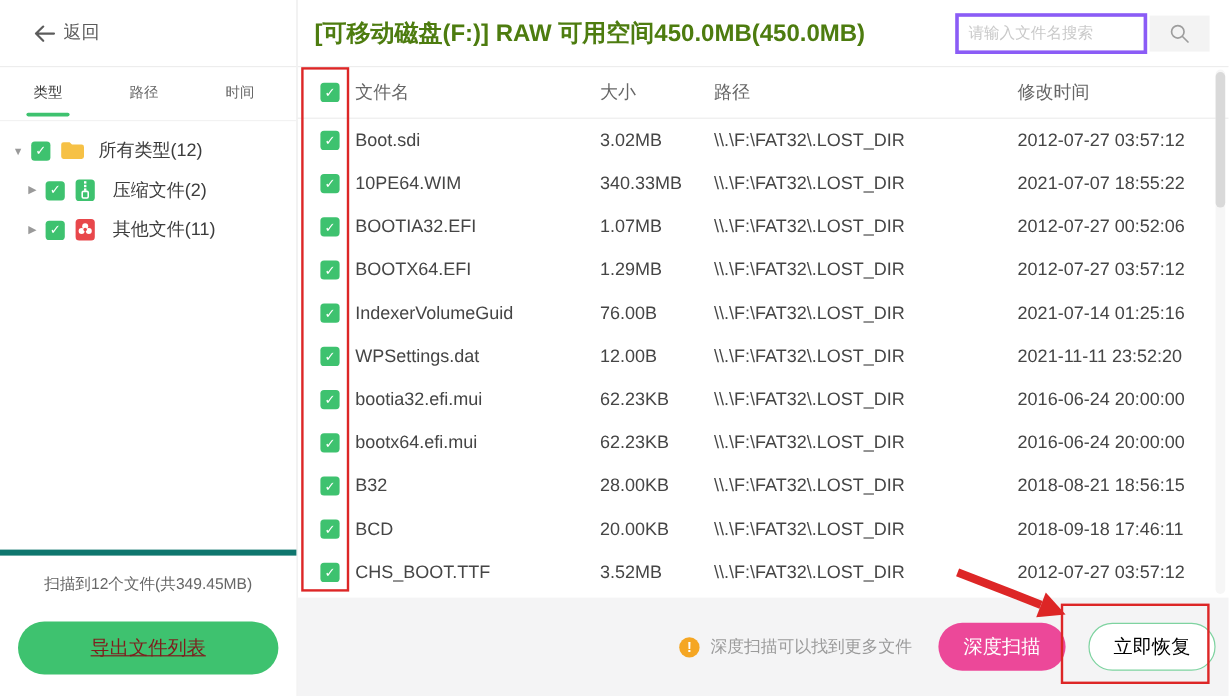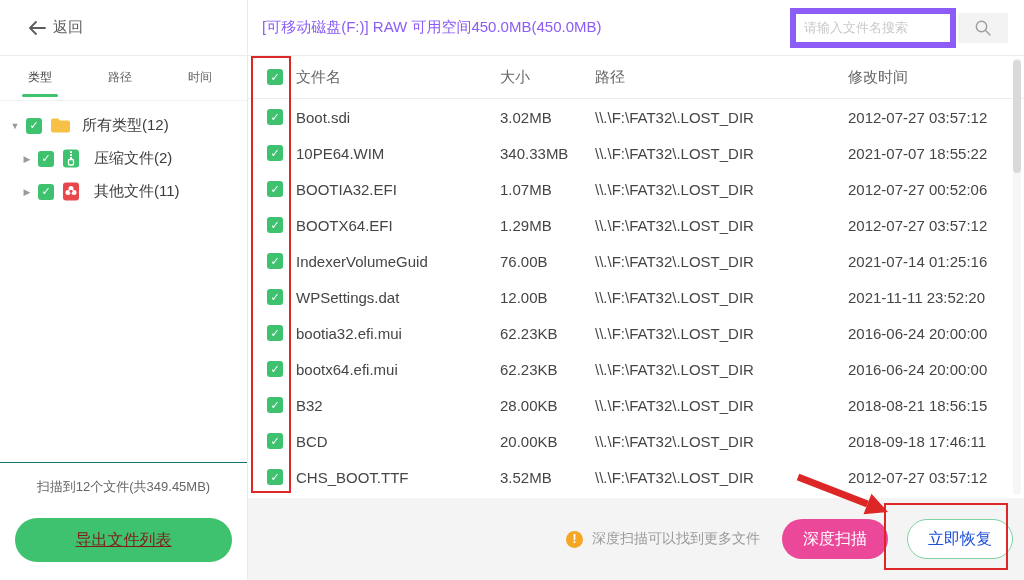--- a/index.html
+++ b/index.html
@@ -14,51 +14,51 @@
   .tab.active{color:#3a3a3a;}
   .tab.active::after{content:"";position:absolute;left:22px;right:22px;bottom:3px;height:3px;background:#3ec26f;border-radius:2px;}
   .tree{padding-top:8px;}
   .tree-item{display:flex;align-items:center;height:33px;font-size:15px;color:#3c3c3c;cursor:pointer;}
   .tree-item.lvl0{padding-left:8px;}
   .tree-item.lvl1{padding-left:20px;}
   .tri{width:14px;font-size:9px;color:#9a9a9a;text-align:center;flex:0 0 14px;}
   .cbx{width:16px;height:16px;background:#3ec26f;border-radius:3px;color:#fff;font-size:11px;font-weight:bold;
        display:inline-flex;align-items:center;justify-content:center;margin:0 8px 0 4px;flex:0 0 16px;}
   .ticon{width:22px;height:20px;margin-right:10px;flex:0 0 22px;display:flex;align-items:center;}
-  .side-bottom{position:absolute;left:0;right:0;bottom:0;height:117px;border-top:1px solid #0f766e;background:#fff;text-align:center;}
+  .side-bottom{position:absolute;left:0;right:0;bottom:0;height:117px;border-top:5px solid #0f766e;background:#fff;text-align:center;}
   .summary{margin-top:15px;font-size:13px;color:#666;}
   .export-btn{margin-top:22px;width:217px;height:44px;border:none;border-radius:22px;background:#3ec26f;
        color:#7f1d1d;font-size:16px;cursor:pointer;font-family:inherit;text-decoration:underline;}
   
   .main{position:absolute;left:248px;top:0;width:776px;height:580px;}
   .titlebar{height:55px;border-bottom:1px solid #ededed;display:flex;align-items:center;}
-  .win-title{padding-left:14px;font-size:15px;color:#8b5cf6;}
+  .win-title{padding-left:14px;font-size:20px;color:#4d7c0f;font-weight:bold;}
   .search-wrap{margin-left:auto;margin-right:16px;display:flex;align-items:center;}
-  .search-input{width:138px;height:28px;border:6px solid #8b5cf6;padding:0 8px;font-size:13px;color:#555;outline:none;font-family:inherit;}
+  .search-input{width:138px;height:28px;border:3px solid #8b5cf6;padding:0 8px;font-size:13px;color:#555;outline:none;font-family:inherit;}
   .search-input::placeholder{color:#c9c9c9;}
   .search-btn{width:50px;height:30px;margin-left:2px;background:#f3f3f3;border:none;display:flex;align-items:center;justify-content:center;cursor:pointer;}
   .thead{position:relative;height:42px;border-bottom:1px solid #ededed;font-size:15px;color:#666;}
   .thead span{position:absolute;top:50%;transform:translateY(-50%);}
   .row{position:relative;height:36px;font-size:15px;color:#454545;}
   .row span{position:absolute;top:50%;transform:translateY(-50%);white-space:nowrap;}
   .pos-cb{left:19px;}  .pos-name{left:48px;} .pos-size{left:252px;} .pos-path{left:347px;} .pos-time{left:600px;}
   .rowcb{width:16px;height:16px;background:#3ec26f;border-radius:3px;color:#fff;font-size:11px;font-weight:bold;
        display:flex;align-items:center;justify-content:center;cursor:pointer;}
   
   .vscroll{position:absolute;right:3px;top:58px;width:8px;height:437px;background:#f6f6f6;border-radius:4px;}
   .vthumb{position:absolute;left:0;top:2px;width:8px;height:113px;background:#d9d9d9;border-radius:4px;cursor:pointer;}
   
   .footbar{position:absolute;left:0;right:0;bottom:0;height:82px;background:#f4f4f5;display:flex;align-items:center;}
   .warn-ic{width:17px;height:17px;border-radius:50%;background:#f5a623;color:#fff;font-size:12px;font-weight:bold;
        display:flex;align-items:center;justify-content:center;margin-left:318px;flex:0 0 17px;}
   .hint{font-size:14px;color:#9b9b9b;margin-left:9px;}
   .deep-btn{margin-left:22px;width:106px;height:40px;border:none;border-radius:20px;background:#ec4899;color:#fff;
        font-size:16px;cursor:pointer;font-family:inherit;}
   .recover-btn{margin-left:19px;width:106px;height:40px;border:1px solid #7ed3a0;border-radius:20px;background:#fff;
-       color:#1d4ed8;font-size:16px;cursor:pointer;font-family:inherit;}
+       color:#000000;font-size:16px;cursor:pointer;font-family:inherit;}
   
   .anno{position:absolute;border:2px solid #dd2626;pointer-events:none;box-sizing:border-box;}
   .anno-col{left:251px;top:56px;width:40px;height:437px;}
   .anno-btn{left:884px;top:503px;width:124px;height:67px;}
   .anno-arrow{position:absolute;left:778px;top:455px;pointer-events:none;}
 </style>
 </head>
 <body>
 
 <div id="app">

